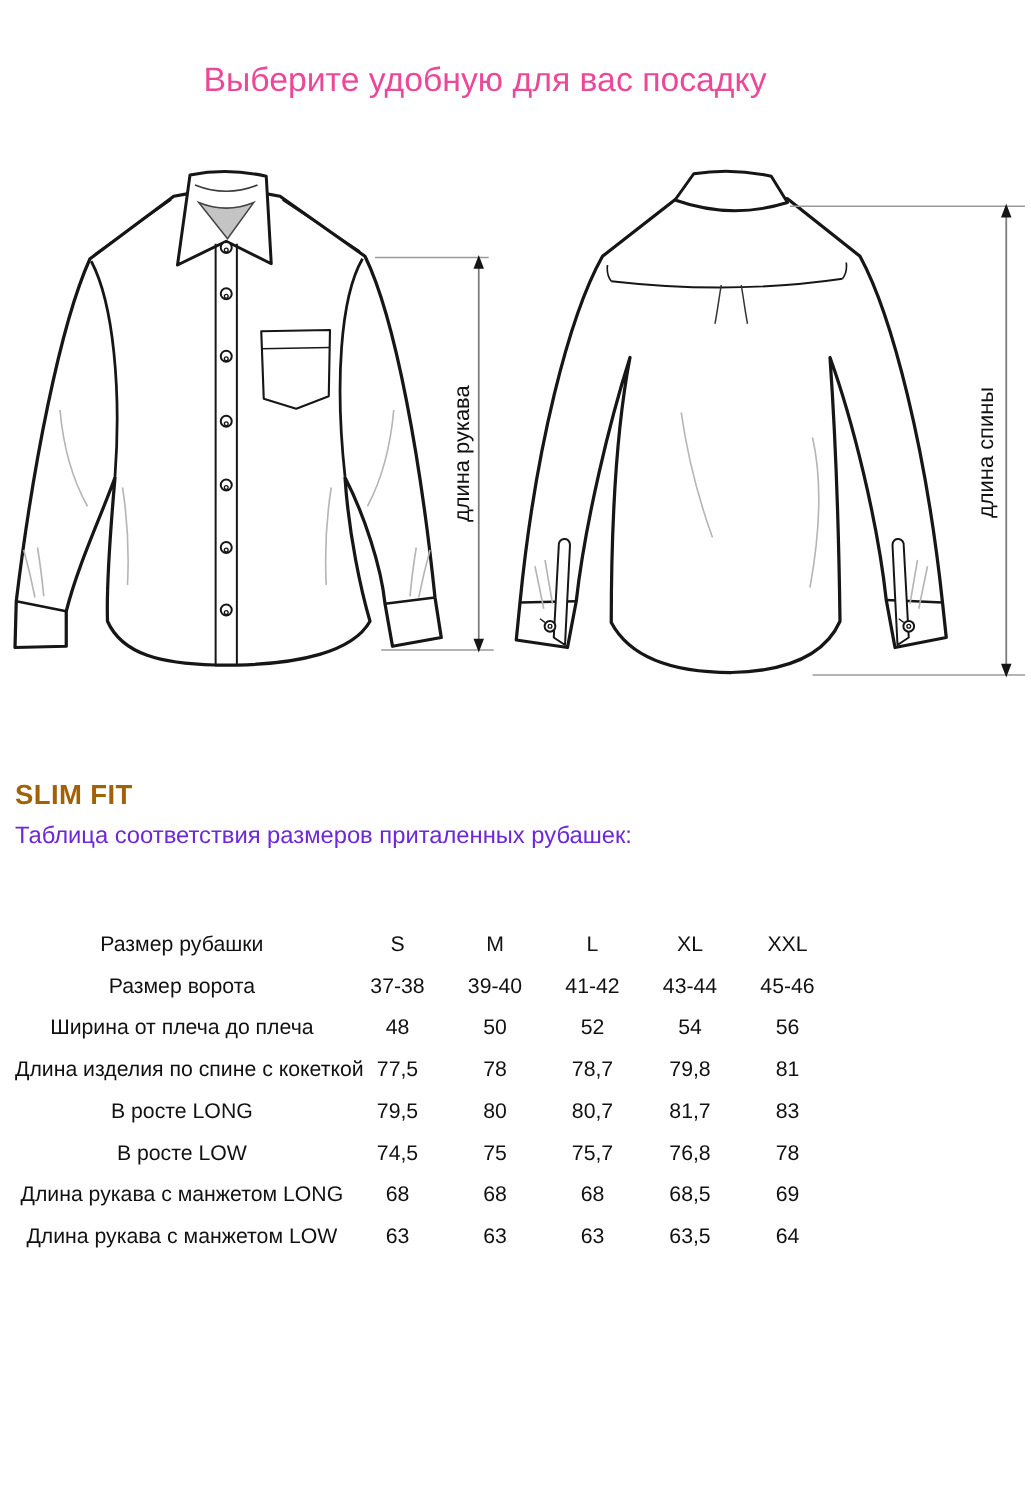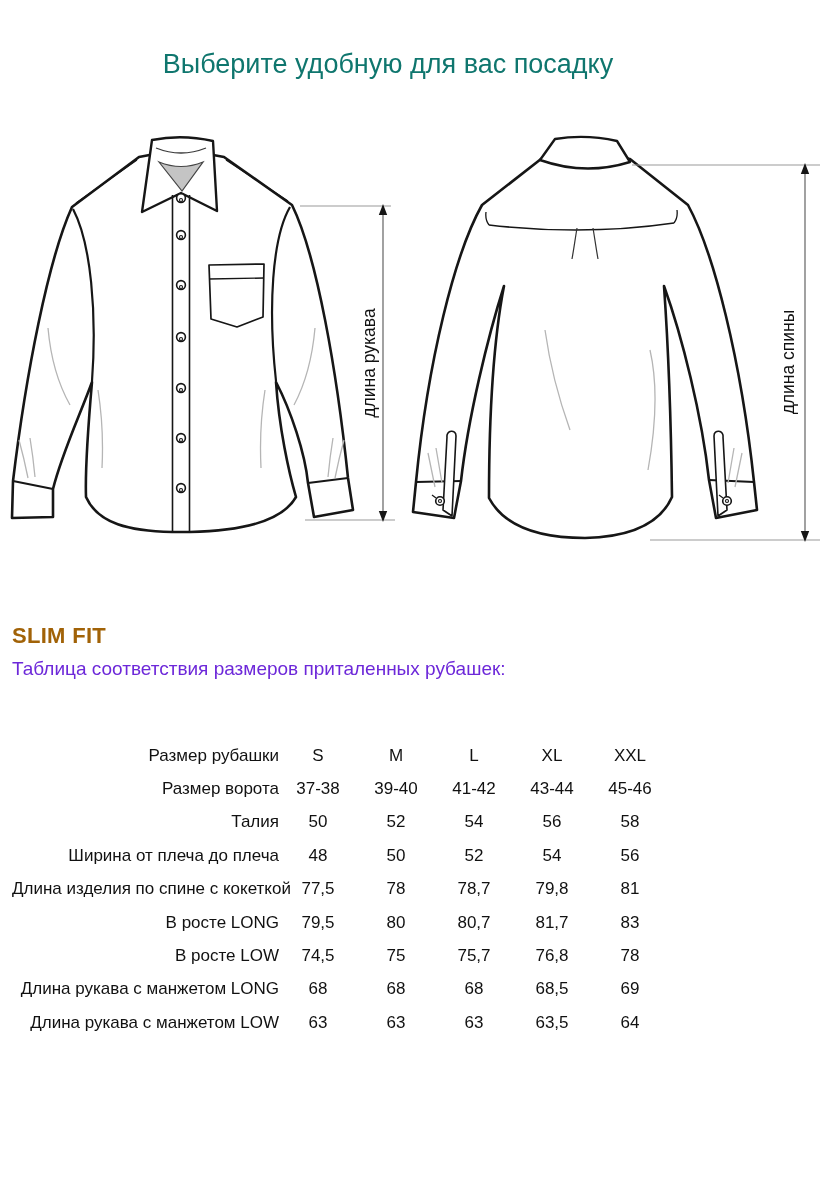--- a/index.html
+++ b/index.html
@@ -2,40 +2,40 @@
 <html><head>
 <meta charset="utf-8">
 <style>
   html,body{margin:0;padding:0;}
   body{
     width:825px;height:1200px;position:relative;background:#ffffff;
     font-family:"Liberation Sans", sans-serif;color:#111;overflow:hidden;
   }
   .page-title{
     position:absolute;top:49px;left:0;width:776px;
-    text-align:center;font-size:27px;line-height:30px;color:#0f766e;
+    text-align:center;font-size:27px;line-height:30px;color:#ec4899;
   }
   .fig{position:absolute;left:0;top:128px;width:825px;height:445px;}
   .section-heading{
     position:absolute;left:12px;top:623px;
     font-size:22px;font-weight:bold;letter-spacing:.3px;color:#a16207;
   }
   .section-subtitle{
     position:absolute;left:12px;top:658px;
     font-size:19px;color:#6d28d9;
   }
   table.size-table{
     position:absolute;left:12px;top:739px;
     border-collapse:collapse;table-layout:fixed;width:657px;
   }
   table.size-table td{
     height:33.4px;padding:0;font-size:17px;color:#111;
     vertical-align:middle;white-space:nowrap;
   }
-  td.lbl{width:267px;text-align:right;}
+  td.lbl{width:267px;text-align:center;}
   td.val{width:78px;text-align:center;}
   svg text{font-family:"Liberation Sans", sans-serif;}
 </style>
 </head>
 <body>
 
 <div class="page-title">Выберите удобную для вас посадку</div>
 
 <svg class="fig" viewBox="0 0 825 445">
 
@@ -151,28 +151,20 @@
     </tr>
     <tr>
       <td class="lbl">Размер ворота</td>
       <td class="val">37-38</td>
       <td class="val">39-40</td>
       <td class="val">41-42</td>
       <td class="val">43-44</td>
       <td class="val">45-46</td>
     </tr>
     <tr>
-      <td class="lbl">Талия</td>
-      <td class="val">50</td>
-      <td class="val">52</td>
-      <td class="val">54</td>
-      <td class="val">56</td>
-      <td class="val">58</td>
-    </tr>
-    <tr>
       <td class="lbl">Ширина от плеча до плеча</td>
       <td class="val">48</td>
       <td class="val">50</td>
       <td class="val">52</td>
       <td class="val">54</td>
       <td class="val">56</td>
     </tr>
     <tr>
       <td class="lbl">Длина изделия по спине с кокеткой</td>
       <td class="val">77,5</td>

